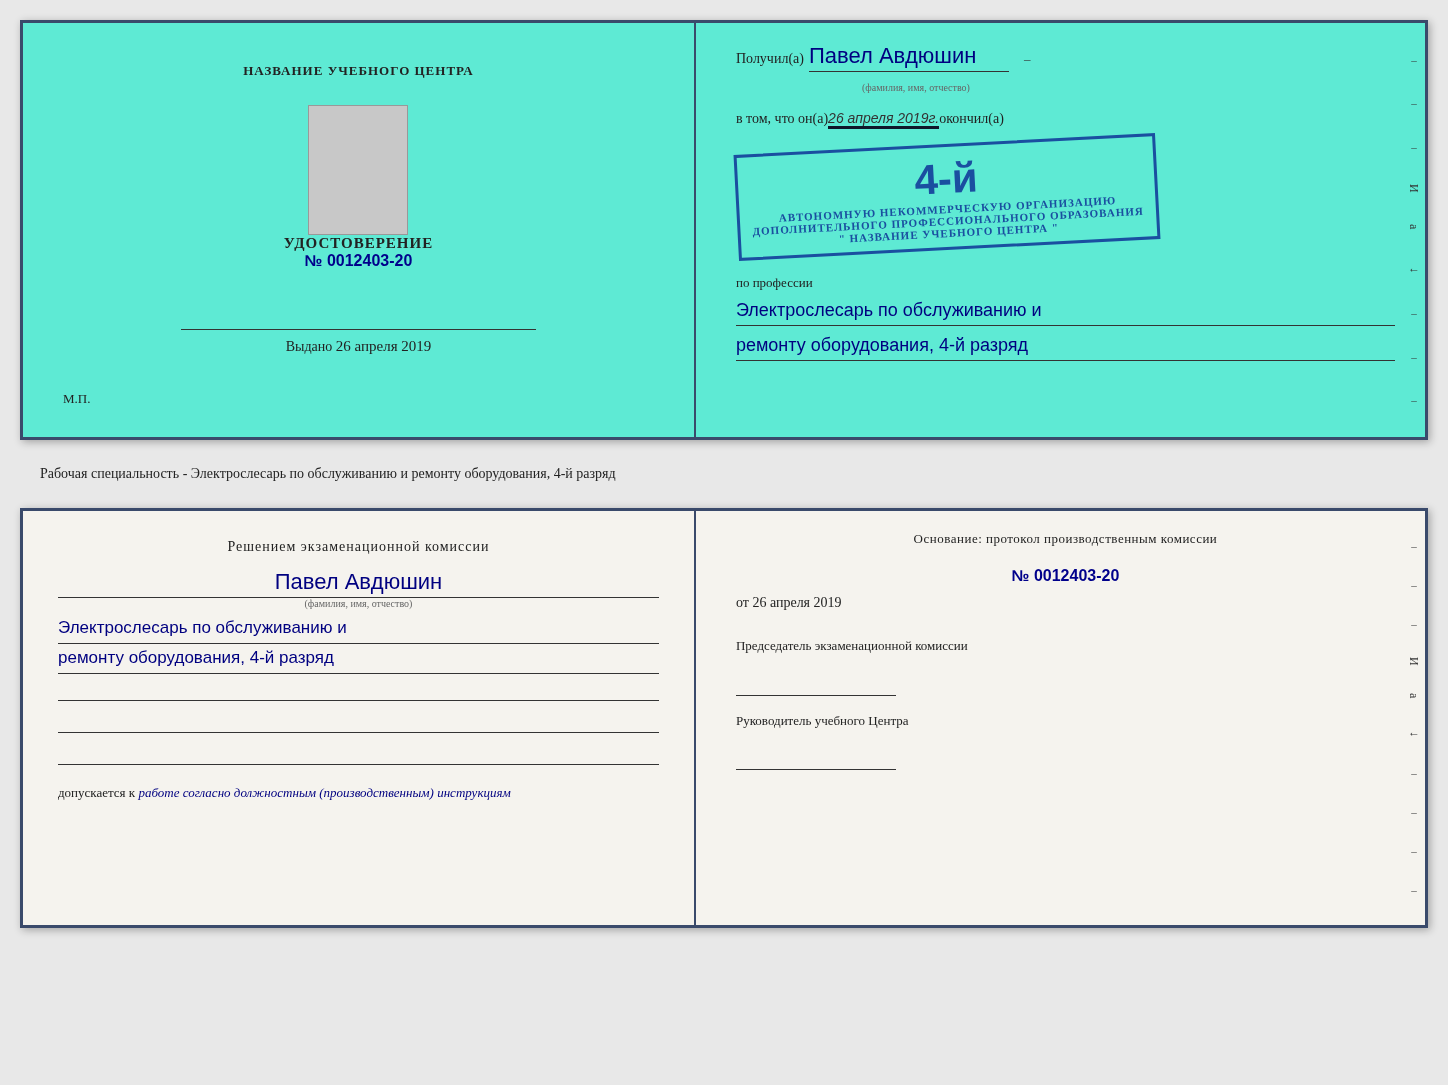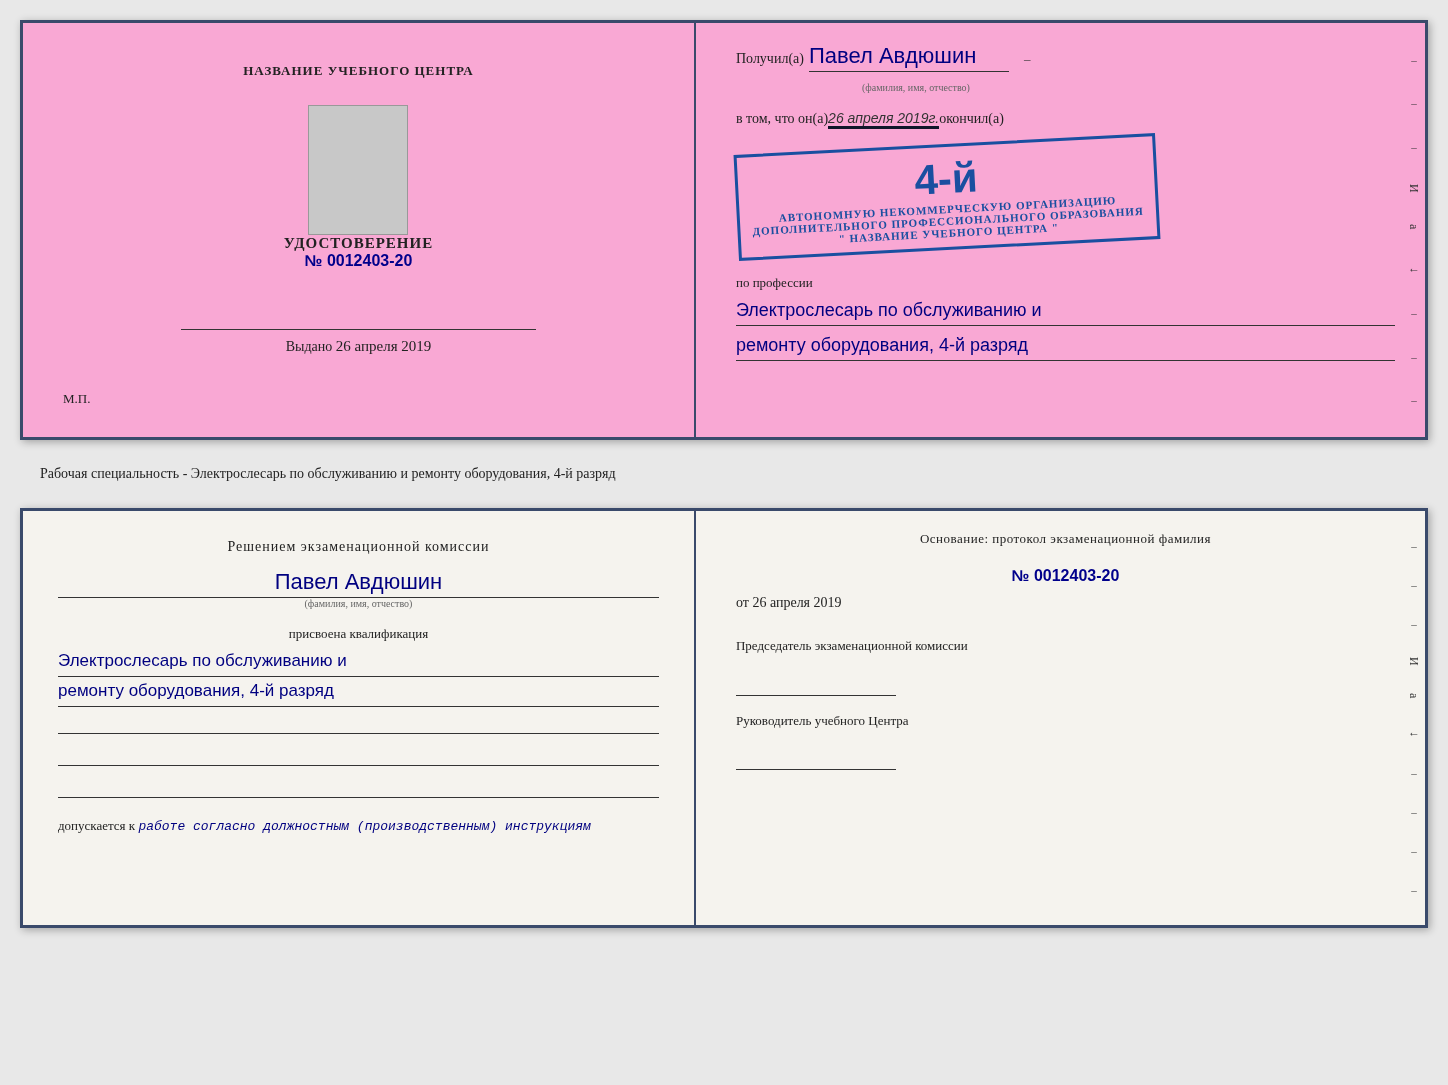--- a/index.html
+++ b/index.html
@@ -13,21 +13,21 @@
 
     .page-wrapper {
       display: flex;
       flex-direction: column;
       gap: 18px;
     }
 
     
     .document-top {
       display: flex;
-      background: #f9a8d4;
+      background: #5eead4;
       border: 3px solid #3a4a6b;
       box-shadow: 2px 2px 8px rgba(0,0,0,0.3);
       min-height: 420px;
       position: relative;
     }
 
     .doc-left {
       width: 48%;
       border-right: 2px solid #3a4a6b;
       padding: 30px 40px;
@@ -269,21 +269,21 @@
       margin: 5px 0;
     }
 
     .dopuskaetsya {
       font-size: 13px;
       color: #222;
       margin-top: 15px;
     }
 
     .dopusk-handwritten {
-      font-family: Liberation Mono, monospace;
+      font-family: Liberation Serif, serif;
       font-style: italic;
       font-size: 13px;
       color: #000080;
     }
 
     .osnovaniye-title {
       font-size: 13px;
       color: #222;
       letter-spacing: 0.5px;
       text-align: center;
@@ -407,39 +407,38 @@
 
     <div class="doc-bottom-left">
 
       <div class="komissia-title">Решением экзаменационной комиссии</div>
 
       <div style="text-align:center; margin-bottom: 5px;">
         <span class="name-handwritten-large">Павел Авдюшин</span>
         <span class="fio-center">(фамилия, имя, отчество)</span>
       </div>
 
-      <div class="kvalif-label">присвоена квалификация</div>
 
       <span class="kvalif-handwritten">Электрослесарь по обслуживанию и</span>
       <span class="kvalif-handwritten">ремонту оборудования, 4-й разряд</span>
 
       <div class="blank-line"></div>
       <div class="blank-line"></div>
       <div class="blank-line"></div>
 
       <div class="dopuskaetsya">
         <span>допускается к</span>
         <span class="dopusk-handwritten">работе согласно должностным (производственным) инструкциям</span>
       </div>
 
     </div>
 
     <div class="doc-bottom-right">
 
-      <div class="osnovaniye-title">Основание: протокол экзаменационной фамилия</div>
+      <div class="osnovaniye-title">Основание: протокол производственным комиссии</div>
 
       <div class="protocol-number">№ 0012403-20</div>
 
       <div class="date-from">
         <span>от</span>
         <span>26 апреля 2019</span>
       </div>
 
       <div class="signature-block">
         <div class="sig-label">Председатель экзаменационной комиссии</div>

